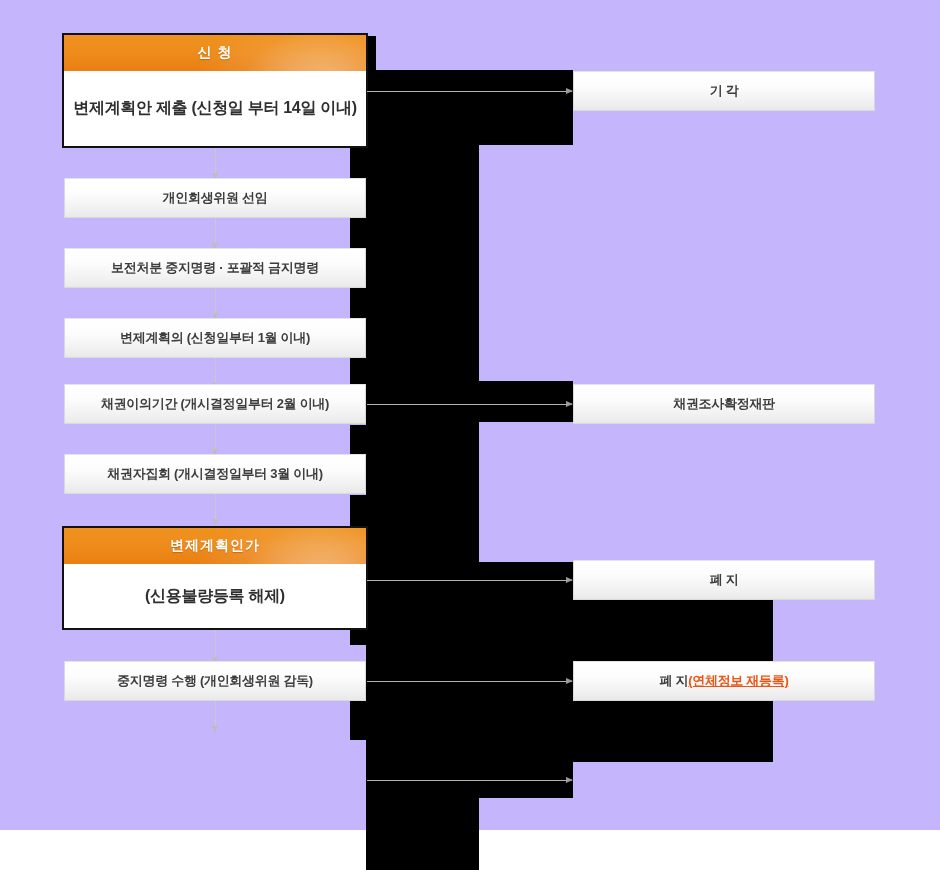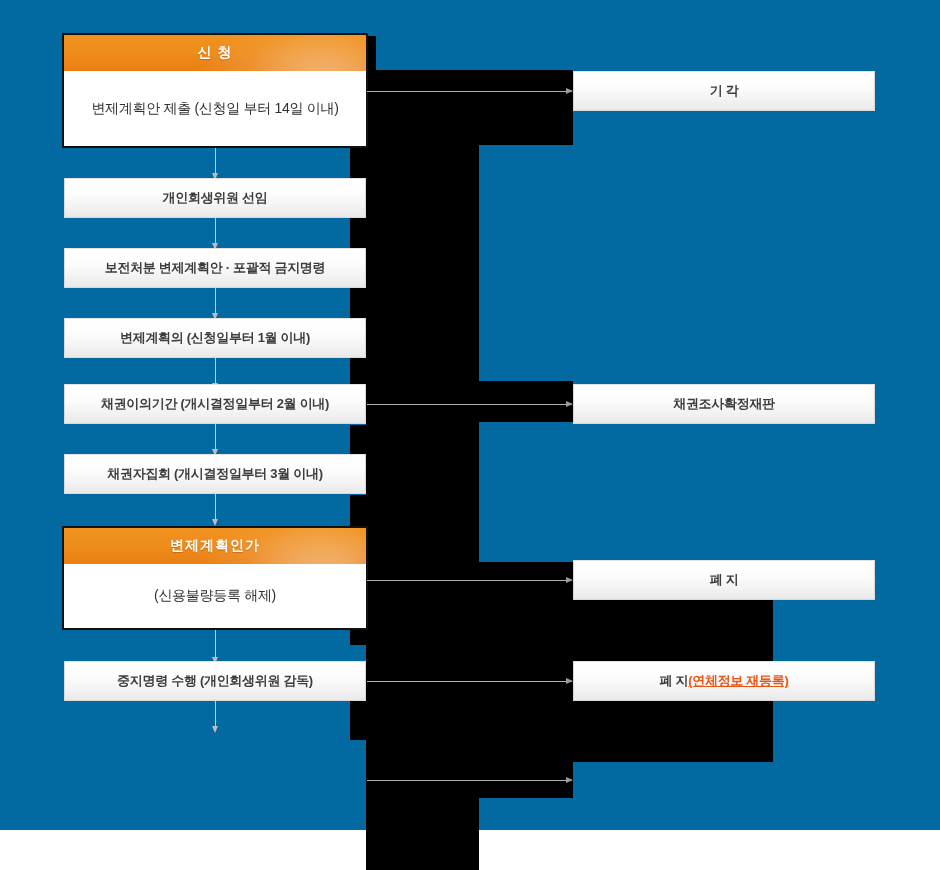--- a/index.html
+++ b/index.html
@@ -1,19 +1,19 @@
 <!DOCTYPE html>
 <html><head>
 <meta charset="utf-8">
 <style>
   html,body{margin:0;padding:0;background:#ffffff;}
   body{width:940px;height:870px;position:relative;overflow:hidden;
        font-family:"Liberation Sans","DejaVu Sans",sans-serif;}
 
-  #stage{position:absolute;left:0;top:0;width:940px;height:830px;background:#0369a1;}
+  #stage{position:absolute;left:0;top:0;width:940px;height:830px;background:#c4b5fd;}
 
   
   .blk{position:absolute;background:#000;}
 
   
   .box{position:absolute;box-sizing:border-box;}
 
   
   .card{
     background:linear-gradient(to bottom,#ffffff 0%,#fdfdfd 35%,#f1f1f1 78%,#e9e9e9 100%);
@@ -35,21 +35,21 @@
       radial-gradient(120px 70px at 88% 115%, rgba(255,255,255,.30) 0%, rgba(255,255,255,0) 70%),
       radial-gradient(150px 90px at 78% 140%, rgba(255,255,255,.22) 0%, rgba(255,255,255,0) 72%),
       linear-gradient(to bottom,#f0921f 0%,#ee8c1c 48%,#ea7f12 100%);
     display:flex;align-items:center;justify-content:center;
     color:#ffffff;font-size:14px;font-weight:bold;letter-spacing:1px;
     text-shadow:0 1px 1px rgba(140,70,0,.45);
   }
   .gbody{
     position:absolute;left:0;right:0;bottom:0;
     display:flex;align-items:center;justify-content:center;
-    color:#2f2f2f;font-size:14px;font-weight:normal;letter-spacing:-0.3px;
+    color:#2f2f2f;font-size:16px;font-weight:bold;letter-spacing:-0.3px;
     white-space:nowrap;
     text-align:right;
   }
 
   
   .harrow{position:absolute;height:1px;background:#b3b3b3;}
   .harrow:after{
     content:"";position:absolute;right:-1px;top:-3px;
     border-left:7px solid #9a9a9a;
     border-top:3.5px solid transparent;
@@ -91,21 +91,21 @@
 
   <div class="box group" style="left:62px;top:33px;width:306px;height:115px;">
     <div class="ghead">신    청</div>
     <div class="gbody" style="top:36px;">변제계획안 제출 (신청일 부터 14일 이내)</div>
   </div>
   <div class="varrow" style="left:215px;top:148px;height:26px;"></div>
 
   <div class="box card" style="left:64px;top:178px;width:302px;height:40px;">개인회생위원 선임</div>
   <div class="varrow" style="left:215px;top:218px;height:26px;"></div>
 
-  <div class="box card" style="left:64px;top:248px;width:302px;height:40px;">보전처분 변제계획안 · 포괄적 금지명령</div>
+  <div class="box card" style="left:64px;top:248px;width:302px;height:40px;">보전처분 중지명령 · 포괄적 금지명령</div>
   <div class="varrow" style="left:215px;top:288px;height:26px;"></div>
 
   <div class="box card" style="left:64px;top:318px;width:302px;height:40px;">변제계획의 (신청일부터 1월 이내)</div>
   <div class="varrow" style="left:215px;top:358px;height:26px;"></div>
 
   <div class="box card" style="left:64px;top:384px;width:302px;height:40px;">채권이의기간 (개시결정일부터 2월 이내)</div>
   <div class="varrow" style="left:215px;top:424px;height:26px;"></div>
 
   <div class="box card" style="left:64px;top:454px;width:302px;height:40px;">채권자집회 (개시결정일부터 3월 이내)</div>
   <div class="varrow" style="left:215px;top:494px;height:26px;"></div>

